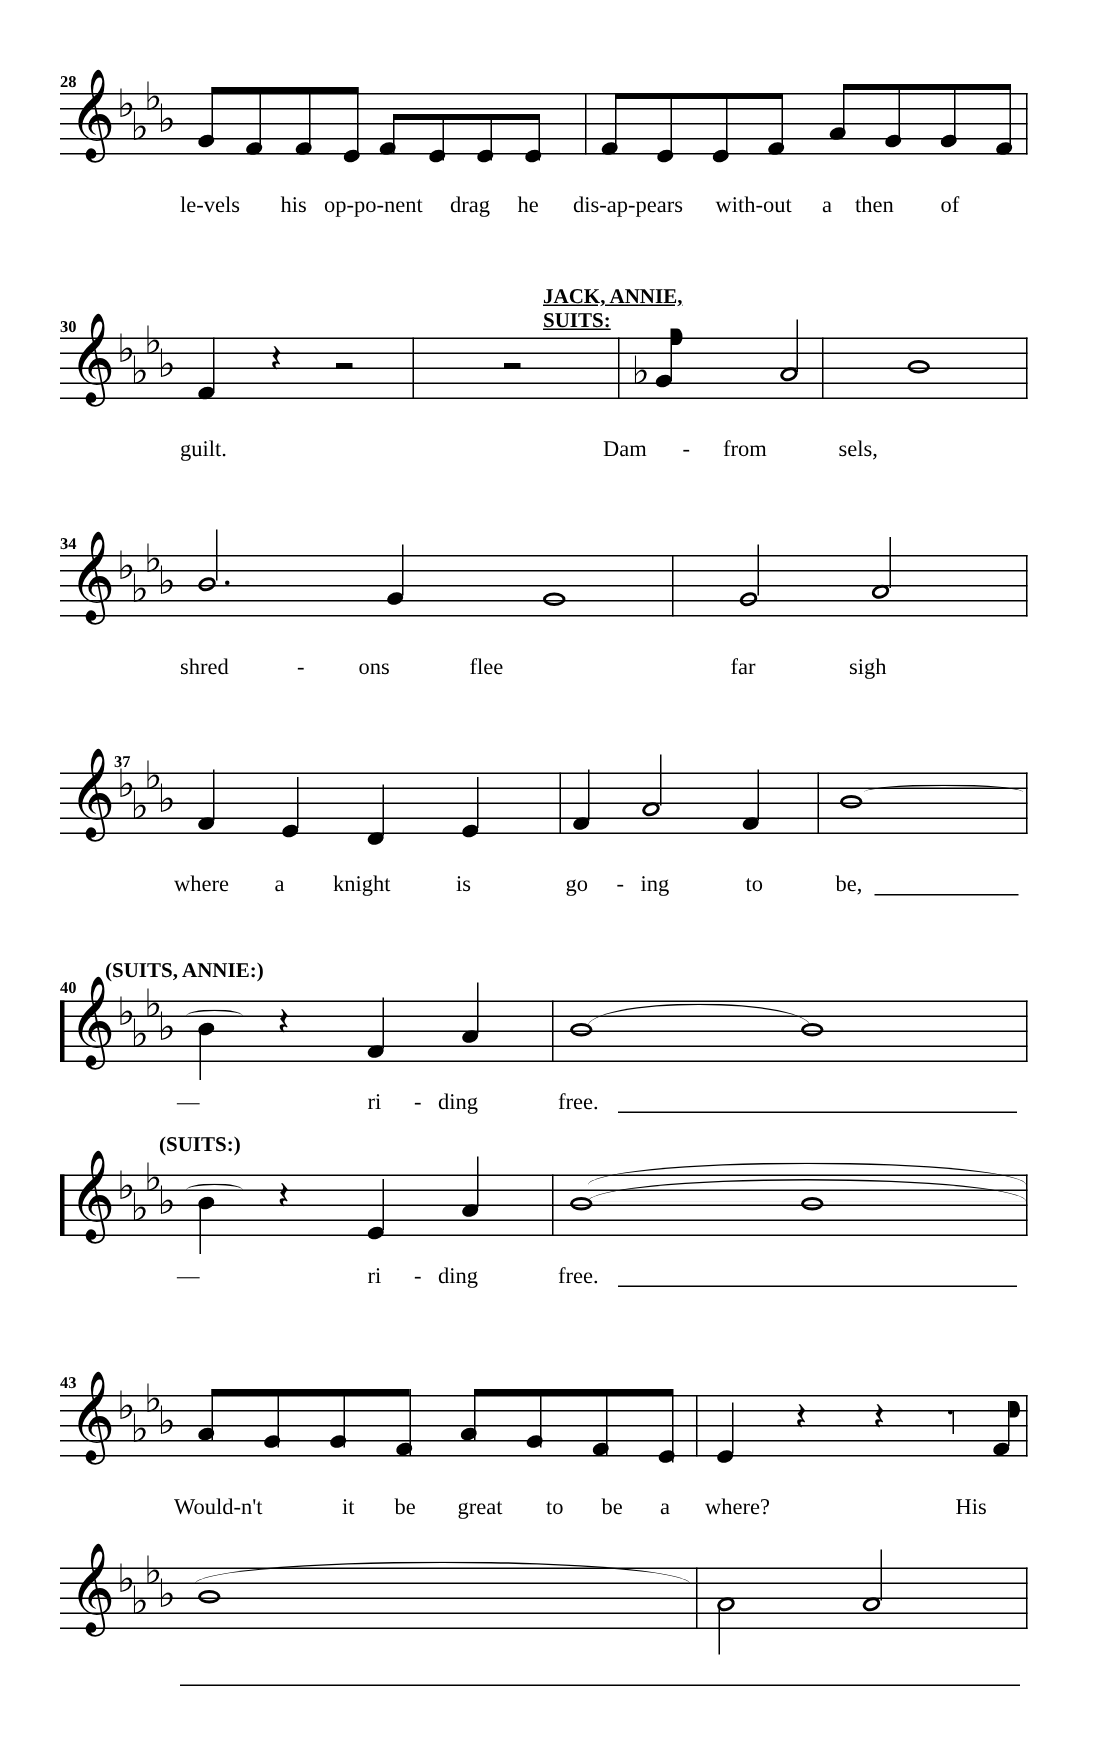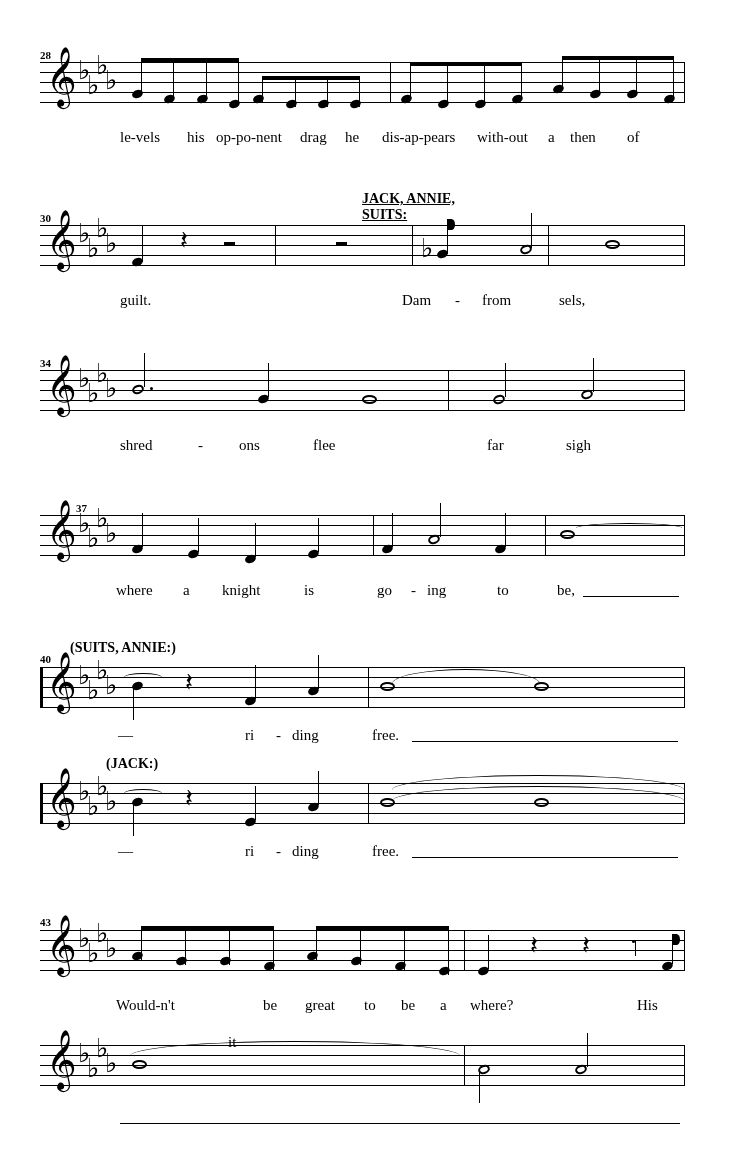--- a/index.html
+++ b/index.html
@@ -422,21 +422,21 @@
       <div class="slurwide" style="left:352px; top:2px; width:148px;"></div>
       <div class="nh whole" style="left:494px; top:15px;"></div>
     </div>
     <div class="lyric" style="left:118px; top:88px;">—</div>
     <div class="lyric" style="left:245px; top:88px;">ri</div>
     <div class="lyric" style="left:276px; top:88px;">-</div>
     <div class="lyric" style="left:292px; top:88px;">ding</div>
     <div class="lyric" style="left:372px; top:88px;">free.</div>
     <div class="lyric-ext" style="left:412px; top:101px; width:266px;"></div>
 
-    <div class="label" style="left:106px; top:116px;">(JACK:)</div>
+    <div class="label" style="left:106px; top:116px;">(SUITS:)</div>
     <div class="sysbar" style="left:40px; top:143px; height:41px;"></div>
     <div class="staff" style="top:143px;">
       <div class="line l0"></div>
       <div class="line l1"></div>
       <div class="line l2"></div>
       <div class="line l3"></div>
       <div class="line l4"></div>
       <div class="clef">𝄞</div>
       <div class="flat" style="left:38px; top:-5px;">♭</div>
       <div class="flat" style="left:47px; top:10px;">♭</div>
@@ -505,21 +505,21 @@
       <div class="stem" style="left:448px; top:5px; height:34px;"></div>
       <div class="rest-quarter" style="left:490px; top:2px;">𝄽</div>
       <div class="rest-quarter" style="left:542px; top:2px;">𝄽</div>
       <div class="flagdot" style="left:592px; top:10px;"></div>
       <div class="stem" style="left:595px; top:10px; height:16px;"></div>
       <div class="nh" style="left:622px; top:32px;"></div>
       <div class="stem" style="left:632px; top:4px; height:30px;"></div>
       <div class="flag8" style="left:633px; top:4px;"></div>
     </div>
     <div class="lyric" style="left:116px; top:85px;">Would-n't</div>
-    <div class="lyric" style="left:228px; top:85px;margin-top:37px;">it</div>
+    <div class="lyric" style="left:228px; top:85px;">it</div>
     <div class="lyric" style="left:263px; top:85px;">be</div>
     <div class="lyric" style="left:305px; top:85px;">great</div>
     <div class="lyric" style="left:364px; top:85px;">to</div>
     <div class="lyric" style="left:401px; top:85px;">be</div>
     <div class="lyric" style="left:440px; top:85px;">a</div>
     <div class="lyric" style="left:470px; top:85px;">where?</div>
     <div class="lyric" style="left:637px; top:85px;">His</div>
 
     <div class="staff" style="top:132px;">
       <div class="line l0"></div>

